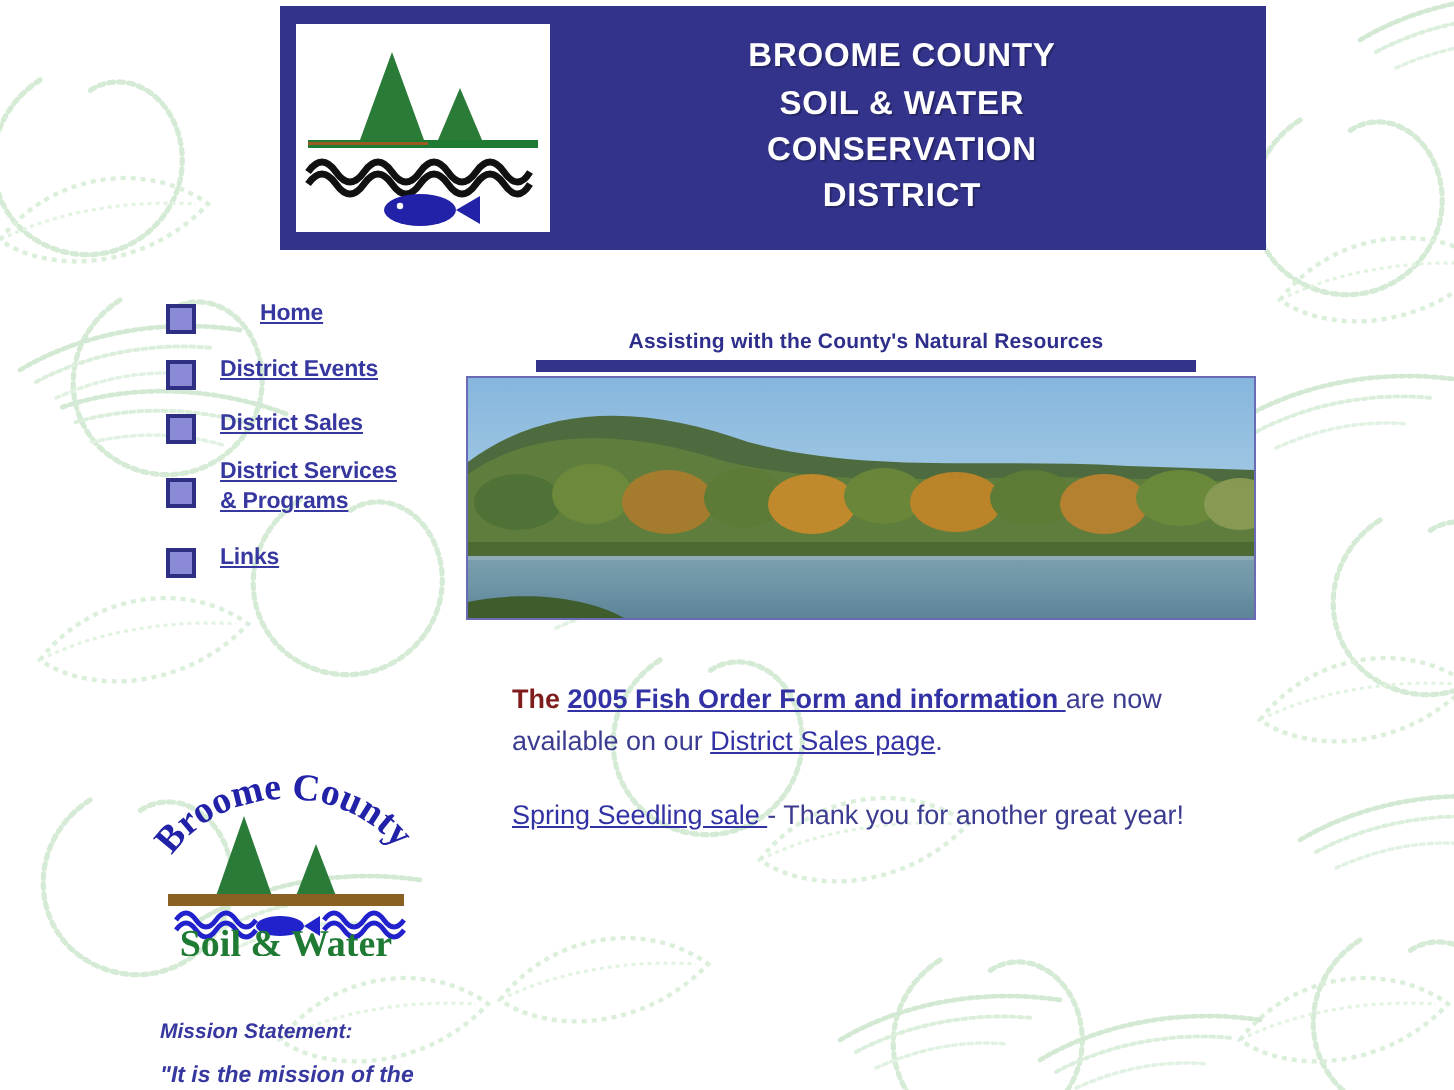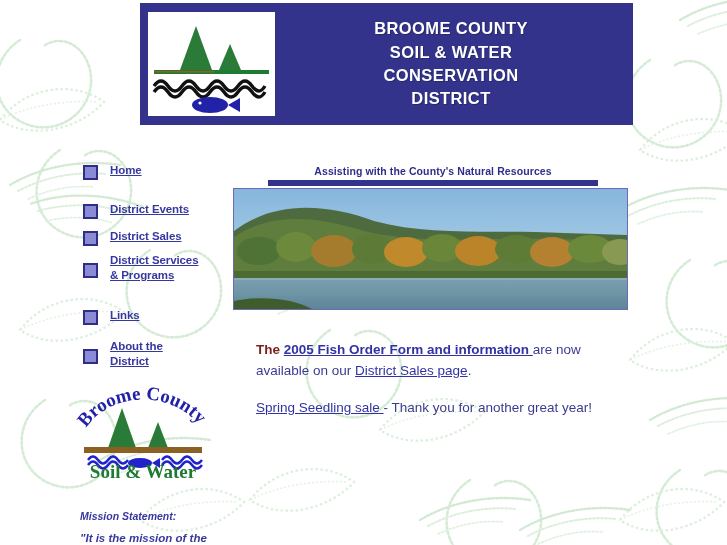--- a/index.html
+++ b/index.html
@@ -255,28 +255,28 @@
     <div id="header-title">
       <div>BROOME COUNTY</div>
       <div>SOIL &amp; WATER</div>
       <div>CONSERVATION</div>
       <div>DISTRICT</div>
     </div>
   </div>
 
   <div id="sidebar">
 
-    <a class="nav-item" href="#" style="margin-top:13px;">
+    <a class="nav-item" href="#" style="gap:20px;">
       <span class="nav-bullet"></span>
       <span class="nav-label">
         <span>Home</span>
       </span>
     </a>
 
-    <a class="nav-item" href="#" style="margin-top:22px;">
+    <a class="nav-item" href="#" style="margin-top:11px;">
       <span class="nav-bullet"></span>
       <span class="nav-label">
         <span>District Events</span>
       </span>
     </a>
 
     <a class="nav-item" href="#" style="margin-top:10px;">
       <span class="nav-bullet"></span>
       <span class="nav-label">
         <span>District Sales</span>
@@ -284,34 +284,27 @@
     </a>
 
     <a class="nav-item" href="#" style="margin-top:7px;">
       <span class="nav-bullet" style="margin-top:10px;"></span>
       <span class="nav-label">
         <span>District Services</span>
         <span>&amp; Programs</span>
       </span>
     </a>
 
-    <a class="nav-item" href="#" style="margin-top:24px;">
+    <a class="nav-item" href="#" style="margin-top:12px;">
       <span class="nav-bullet"></span>
       <span class="nav-label">
         <span>Links</span>
       </span>
     </a>
 
-    <a class="nav-item" href="#" style="margin-top:14px;">
-      <span class="nav-bullet" style="margin-top:10px;"></span>
-      <span class="nav-label">
-        <span>About the</span>
-        <span>District</span>
-      </span>
-    </a>
   </div>
 
   <div id="sidebar-logo">
     <svg viewBox="0 0 142 92" width="142" height="92" aria-hidden="true">
       <defs>
         <path id="arcpath" d="M 6 62 A 66 56 0 0 1 136 58" fill="none"></path>
       </defs>
 
       <text font-family="'Liberation Serif', serif" font-size="19" font-weight="bold" fill="#2222a8">
         <textPath href="#arcpath" startOffset="50%" text-anchor="middle">Broome County</textPath>

